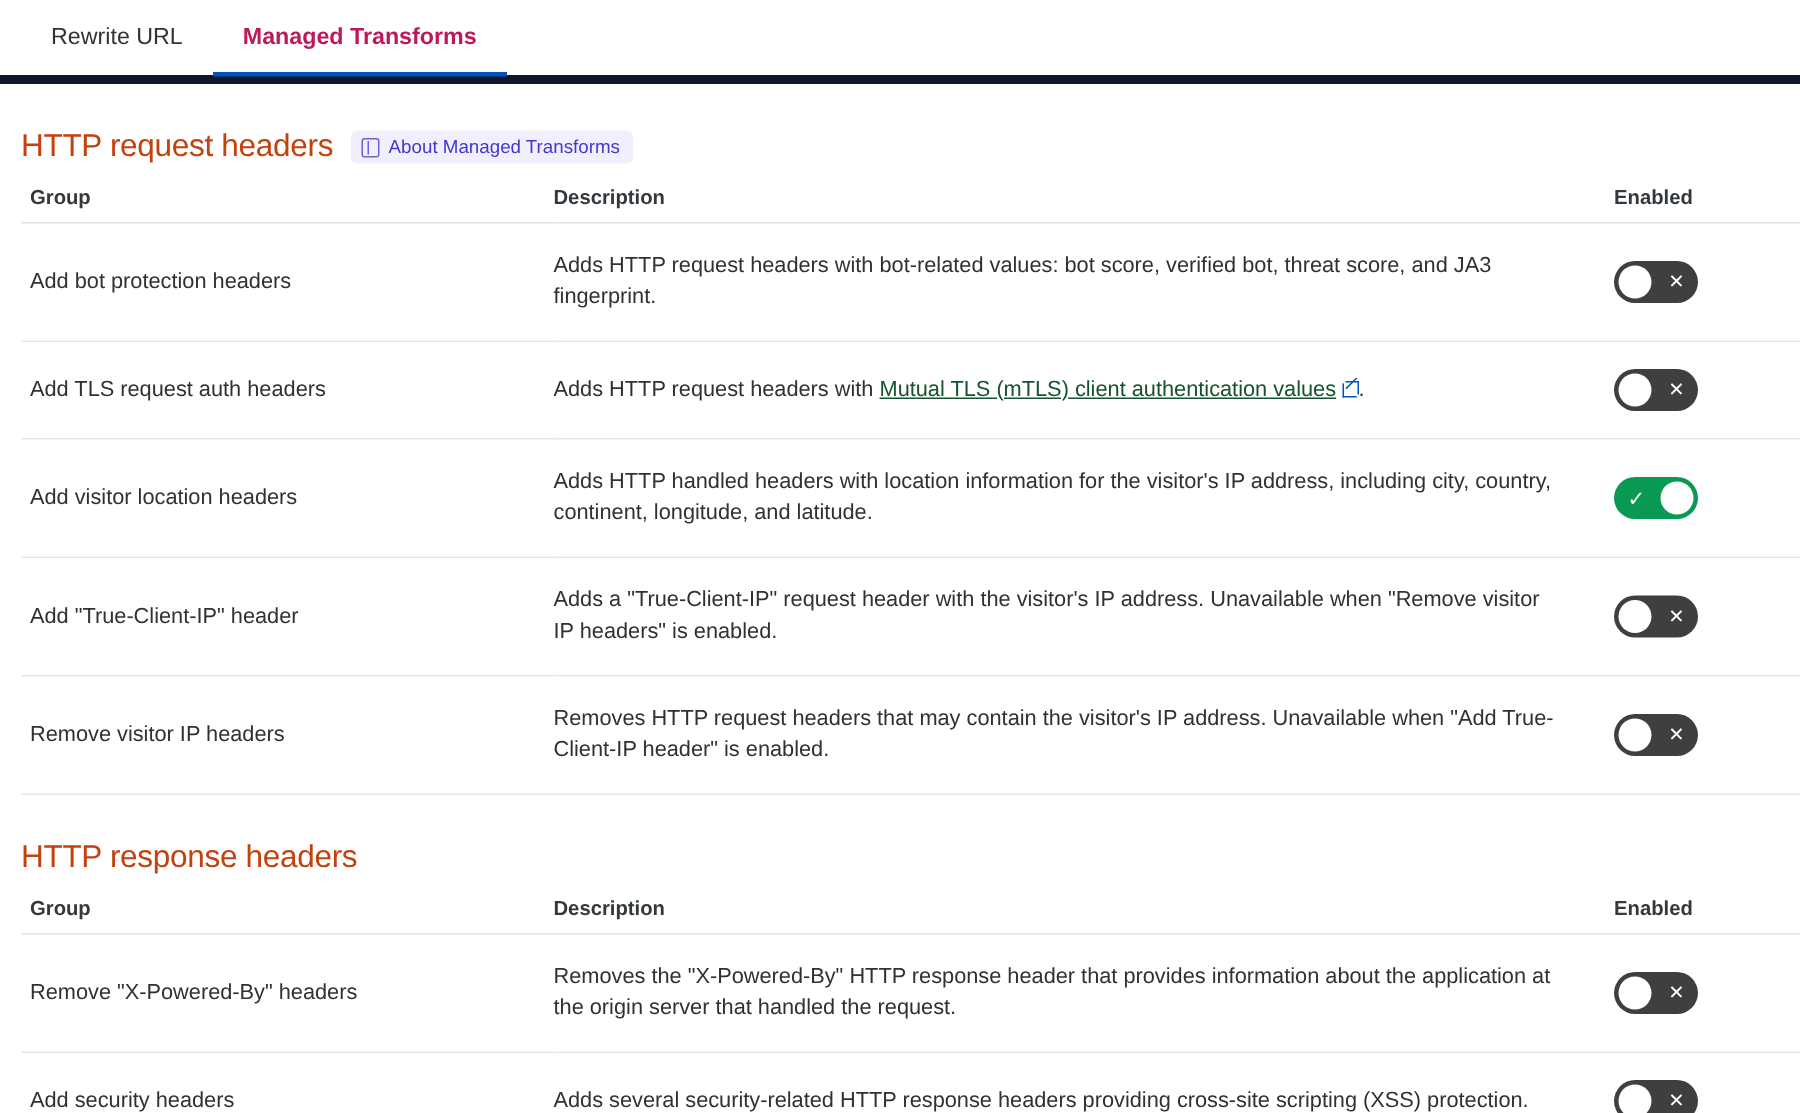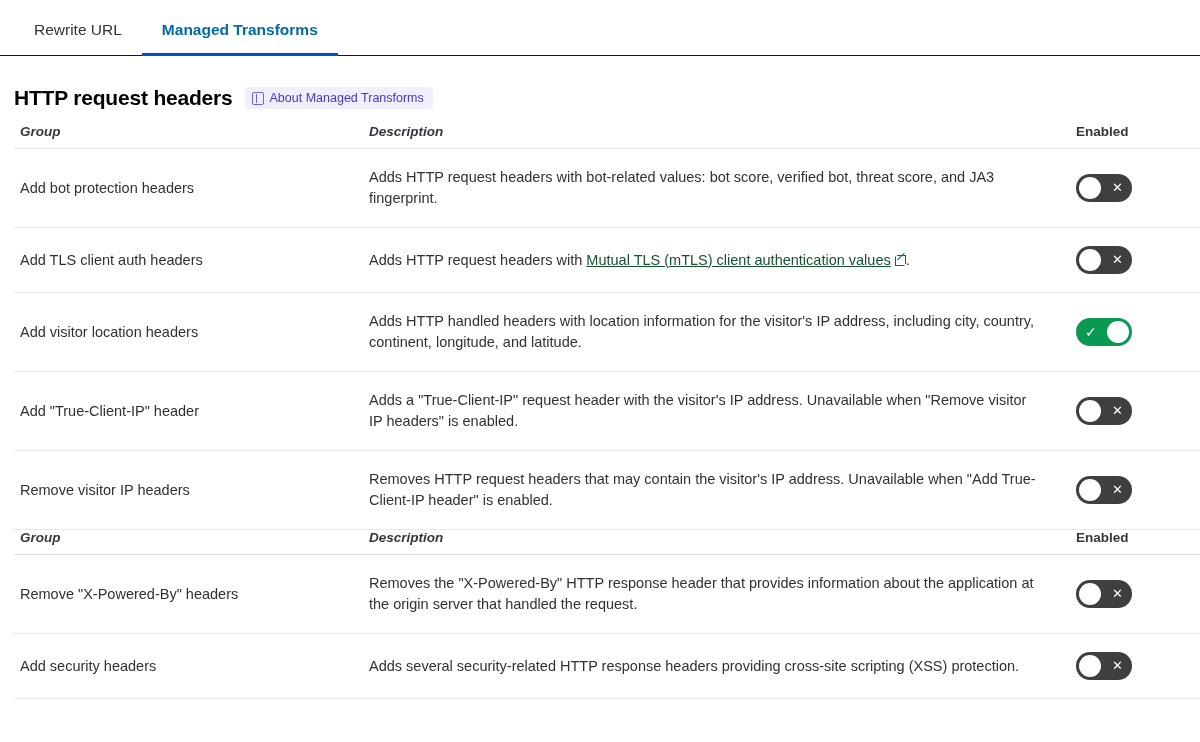--- a/index.html
+++ b/index.html
@@ -12,54 +12,54 @@
     font-family: "Liberation Sans", sans-serif;
     color: #1d1d1d;
     overflow: hidden;
   }
 
   
   .tabbar {
     display: flex;
     align-items: flex-end;
     gap: 0;
-    border-bottom: 1px solid #0f172a;
+    border-bottom: 6px solid #0f172a;
     padding: 0 0 0 14px;
     height: 56px;
   }
   .tab {
     font-size: 15.5px;
     color: #333333;
     padding: 0 20px 16px 20px;
     line-height: 1;
     cursor: pointer;
     white-space: nowrap;
     border-bottom: 3px solid transparent;
     margin-bottom: -1px;
   }
   .tab.active {
-    color: #0369a1;
+    color: #be185d;
     font-weight: bold;
     border-bottom: 3px solid #0051c3;
   }
 
   
   .section { padding: 0 14px; }
   .section-header {
     display: flex;
     align-items: center;
     gap: 12px;
     margin-top: 30px;
     margin-bottom: 14px;
   }
   .section-title {
     font-size: 21px;
-    font-weight: bold;
+    font-weight: normal;
     letter-spacing: -0.2px;
-    color: #000000;
+    color: #c2410c;
   }
   .about-chip {
     display: inline-flex;
     align-items: center;
     gap: 6px;
     background: #f1effd;
     color: #4338ca;
     font-size: 12.5px;
     border-radius: 4px;
     padding: 4px 9px 4px 7px;
@@ -89,22 +89,22 @@
     table-layout: fixed;
   }
   thead th {
     text-align: left;
     font-size: 13.5px;
     font-weight: bold;
     color: #33383c;
     padding: 0 0 9px 0;
     border-bottom: 1px solid #e2e2e2;
   }
-  th.col-group   { width: 355px; padding-left: 6px; font-style: italic; }
-  th.col-desc    { width: 705px; font-style: italic; }
+  th.col-group   { width: 355px; padding-left: 6px; }
+  th.col-desc    { width: 705px; }
   th.col-enabled { width: 130px; padding-left: 2px; }
 
   tbody td {
     border-bottom: 1px solid #e8e8e8;
     padding: 18px 0;
     vertical-align: middle;
     font-size: 14.5px;
     color: #313131;
     line-height: 1.45;
   }
@@ -221,21 +221,21 @@
         <td class="col-desc">Adds HTTP request headers with bot-related values: bot score, verified bot, threat score, and JA3 fingerprint.</td>
         <td class="col-enabled">
           <span class="toggle">
             <span class="knob"></span>
             <span class="mark">✕</span>
           </span>
         </td>
       </tr>
 
       <tr>
-        <td class="col-group">Add TLS client auth headers</td>
+        <td class="col-group">Add TLS request auth headers</td>
         <td class="col-desc"><span>Adds HTTP request headers with </span><a href="#">Mutual TLS (mTLS) client authentication values</a><span class="ext-icon"><i></i></span><span>.</span></td>
         <td class="col-enabled">
           <span class="toggle">
             <span class="knob"></span>
             <span class="mark">✕</span>
           </span>
         </td>
       </tr>
 
       <tr>
@@ -268,20 +268,23 @@
             <span class="knob"></span>
             <span class="mark">✕</span>
           </span>
         </td>
       </tr>
     </tbody>
   </table>
 </div>
 
 <div class="section">
+  <div class="section-header">
+    <div class="section-title">HTTP response headers</div>
+  </div>
 
   <table>
     <thead>
       <tr>
         <th class="col-group">Group</th>
         <th class="col-desc">Description</th>
         <th class="col-enabled">Enabled</th>
       </tr>
     </thead>
     <tbody>

